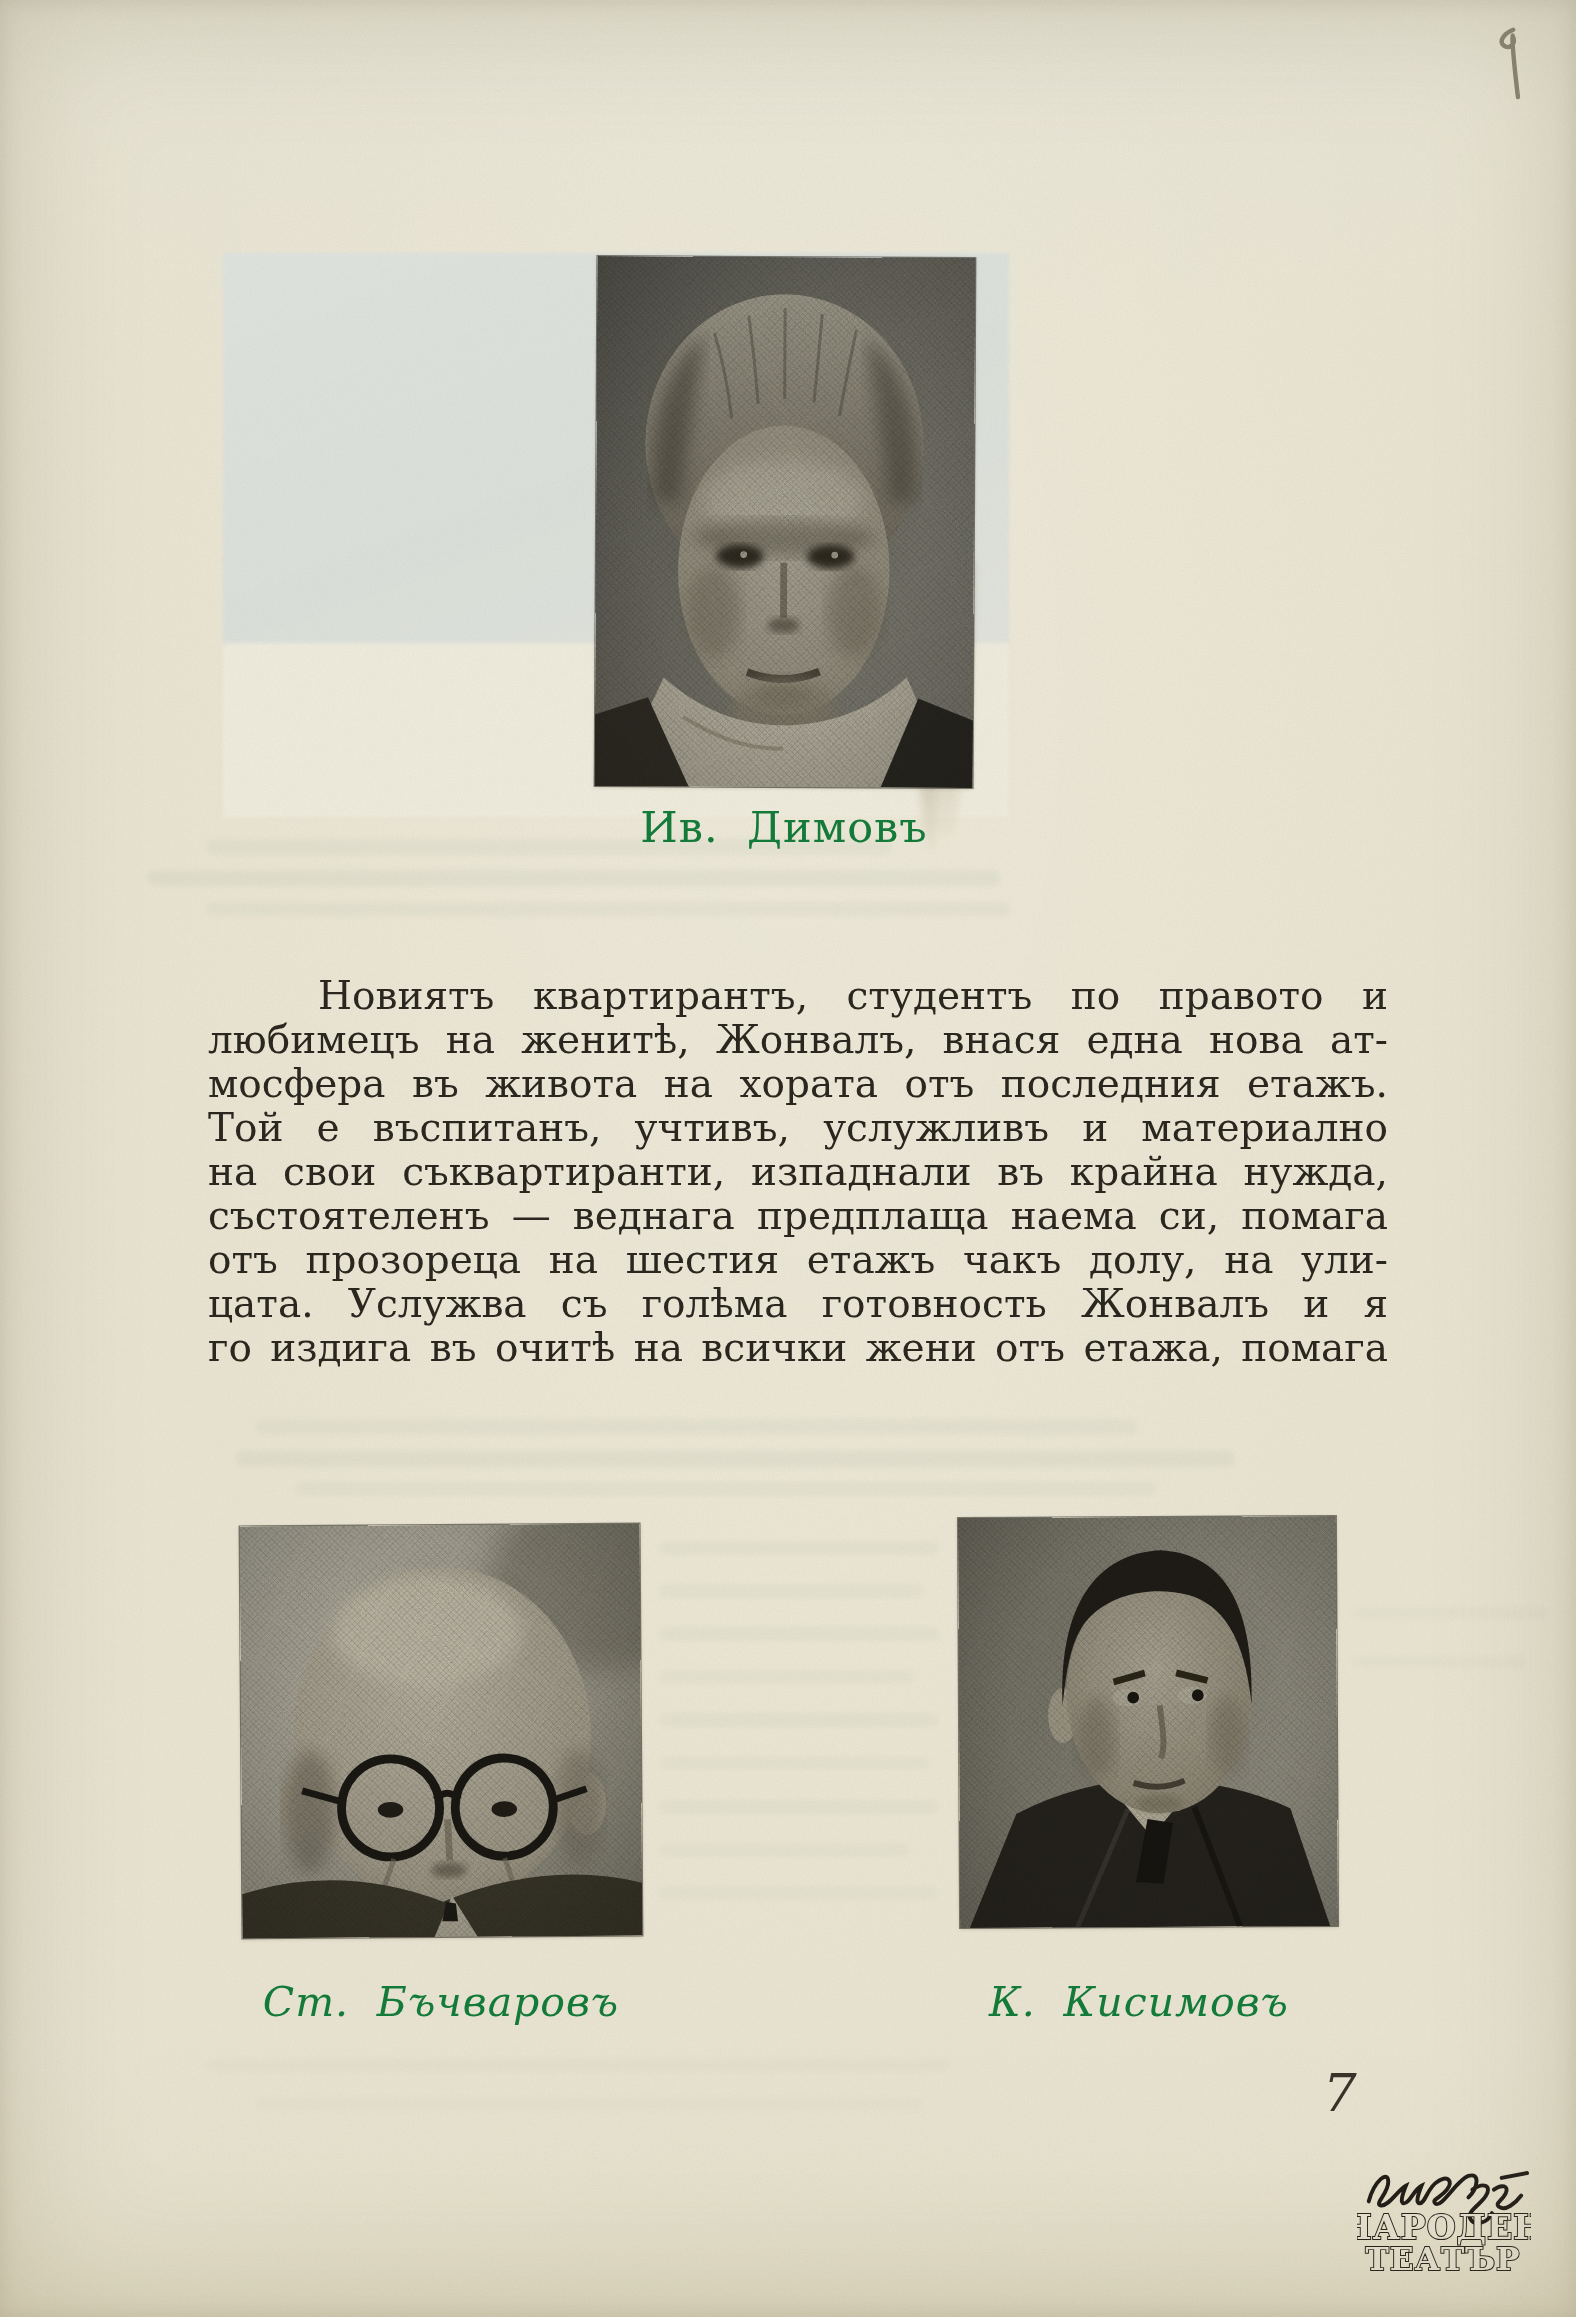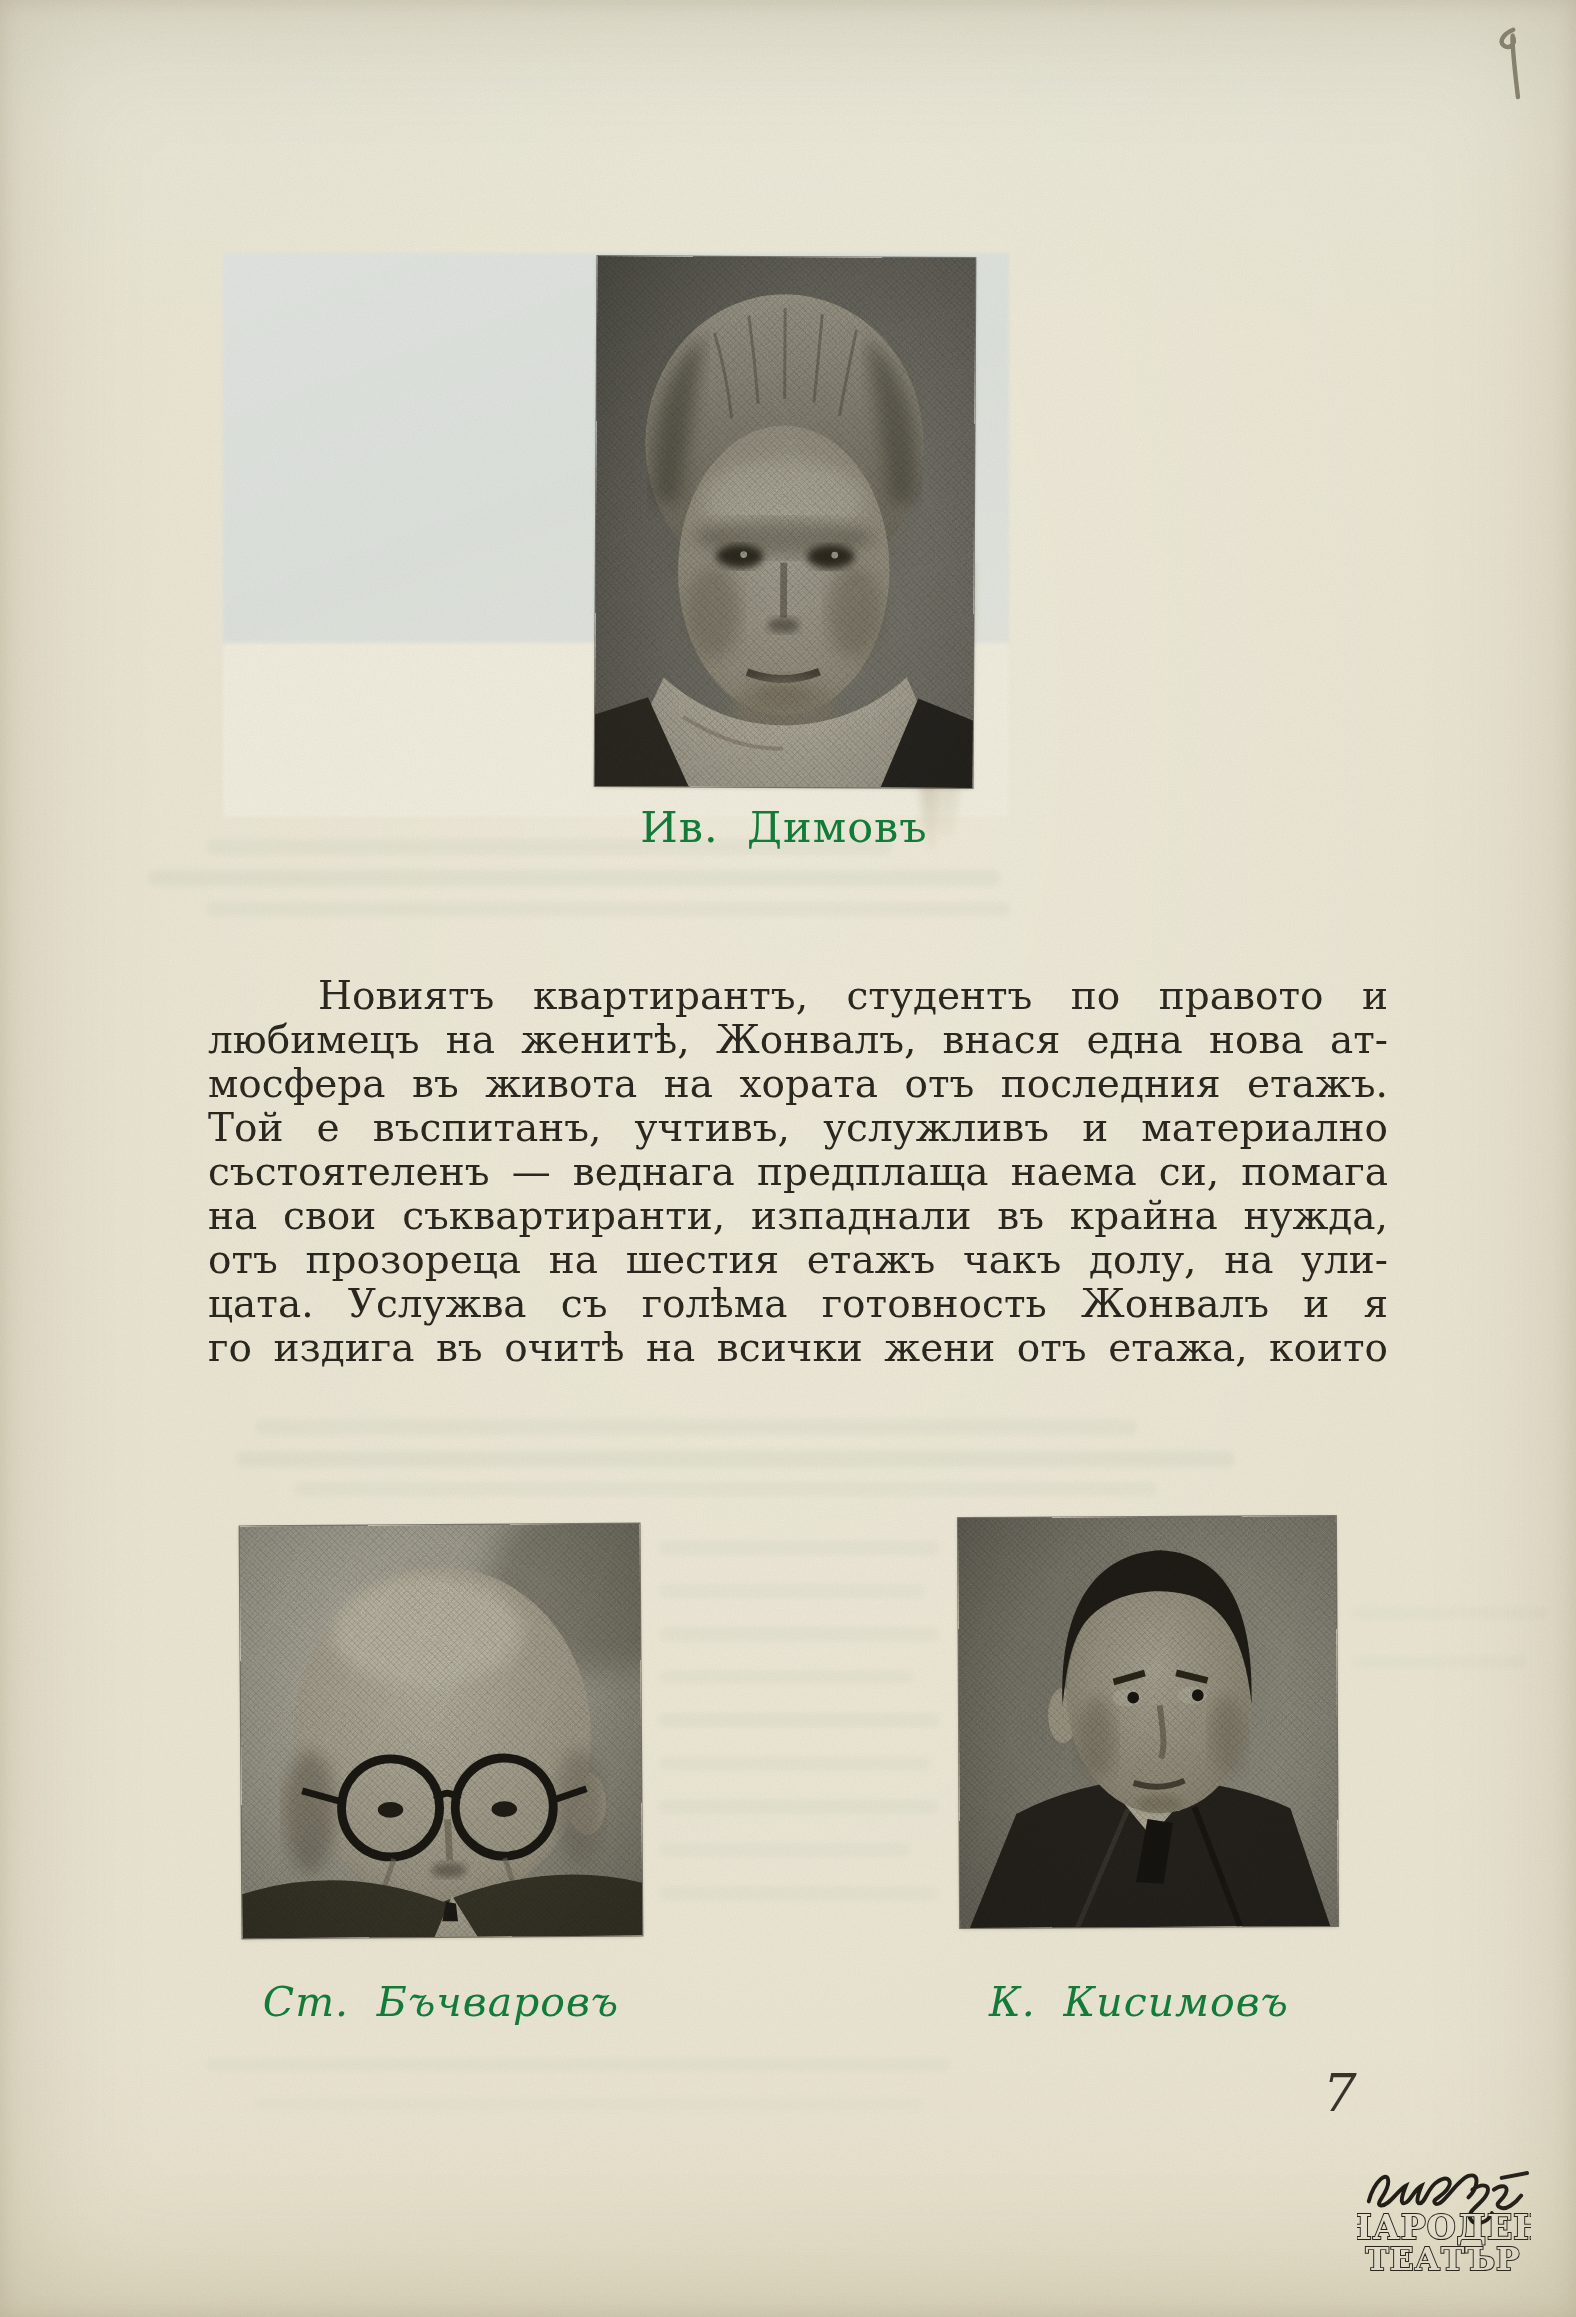--- a/index.html
+++ b/index.html
@@ -174,25 +174,25 @@
   <div class="tone"></div>
   <div class="vig"></div>
 </div>
 <div class="caption" id="caption-dimov">Ив. Димовъ</div>
 
 <div class="article">
   <div class="line indent">Новиятъ квартирантъ, студентъ по правото и</div>
   <div class="line">любимецъ на женитѣ, Жонвалъ, внася една нова ат-</div>
   <div class="line">мосфера въ живота на хората отъ последния етажъ.</div>
   <div class="line">Той е въспитанъ, учтивъ, услужливъ и материално</div>
+  <div class="line">на свои съквартиранти, изпаднали въ крайна нужда,</div>
   <div class="line">състоятеленъ — веднага предплаща наема си, помага</div>
-  <div class="line">на свои съквартиранти, изпаднали въ крайна нужда,</div>
   <div class="line">отъ прозореца на шестия етажъ чакъ долу, на ули-</div>
   <div class="line">цата. Услужва съ голѣма готовность Жонвалъ и я</div>
-  <div class="line">го издига въ очитѣ на всички жени отъ етажа, които</div>
+  <div class="line">го издига въ очитѣ на всички жени отъ етажа, помага</div>
 </div>
 
 <div class="photo" id="photo-bachvarov">
   <svg viewBox="0 0 408 420" preserveAspectRatio="none">
     <defs>
       <linearGradient id="bg2" x1="0" y1="0" x2="1" y2="1">
         <stop offset="0" stop-color="#dad6c5"></stop>
           <stop offset=".45" stop-color="#c9c5b3"></stop>
           <stop offset="1" stop-color="#a3a08f"></stop>
       </linearGradient>

